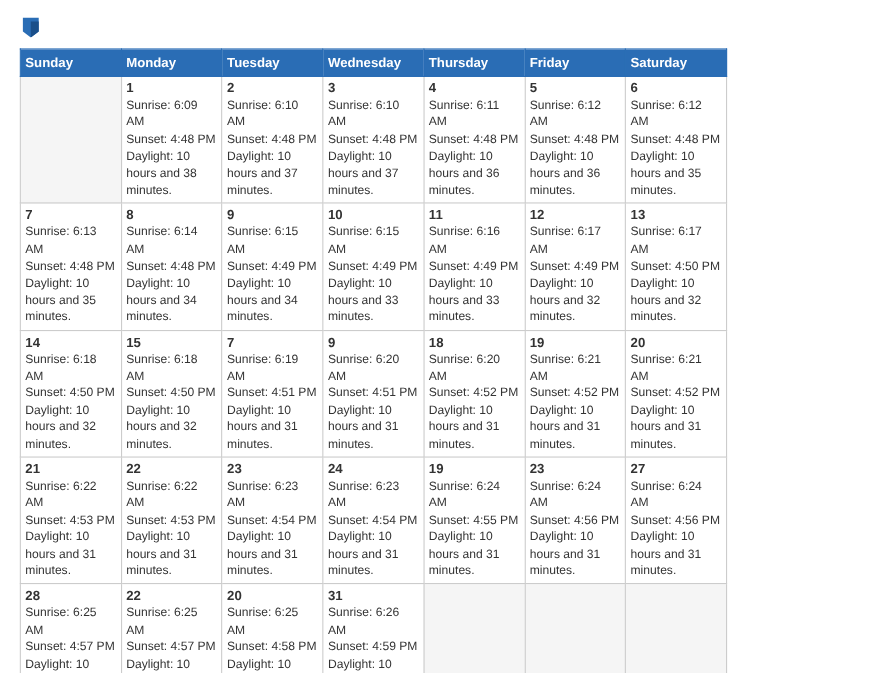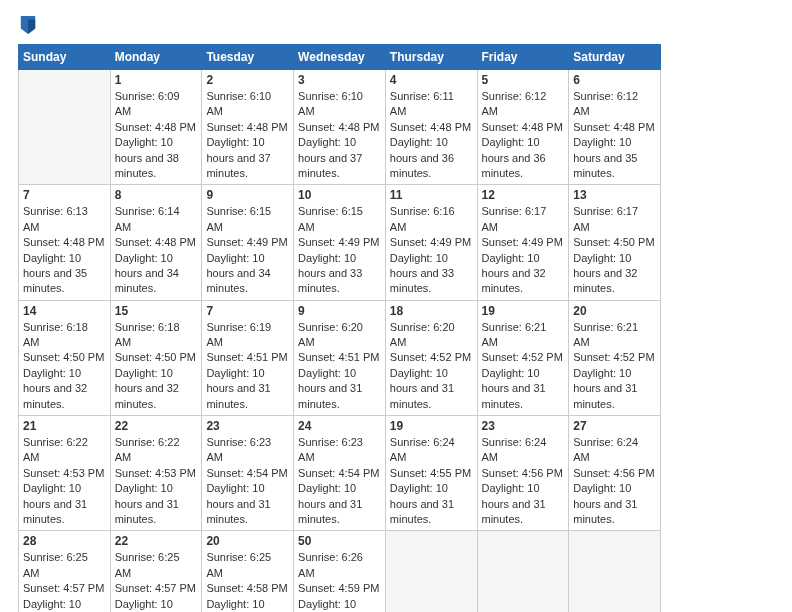--- a/index.html
+++ b/index.html
@@ -266,21 +266,21 @@
           </td>
           <td>
             <span class="day-number">22</span>
 <div class="day-info">Sunrise: 6:25 AM<br>Sunset: 4:57 PM<br>Daylight: 10 hours and 32 minutes.</div>
           </td>
           <td>
             <span class="day-number">20</span>
 <div class="day-info">Sunrise: 6:25 AM<br>Sunset: 4:58 PM<br>Daylight: 10 hours and 32 minutes.</div>
           </td>
           <td>
-            <span class="day-number">50</span>
+            <span class="day-number">31</span>
 <div class="day-info">Sunrise: 6:26 AM<br>Sunset: 4:59 PM<br>Daylight: 10 hours and 32 minutes.</div>
           </td>
           <td class="empty"></td>
           <td class="empty"></td>
           <td class="empty"></td>
         </tr>
       </tbody>
   </table>
 </div>
 

